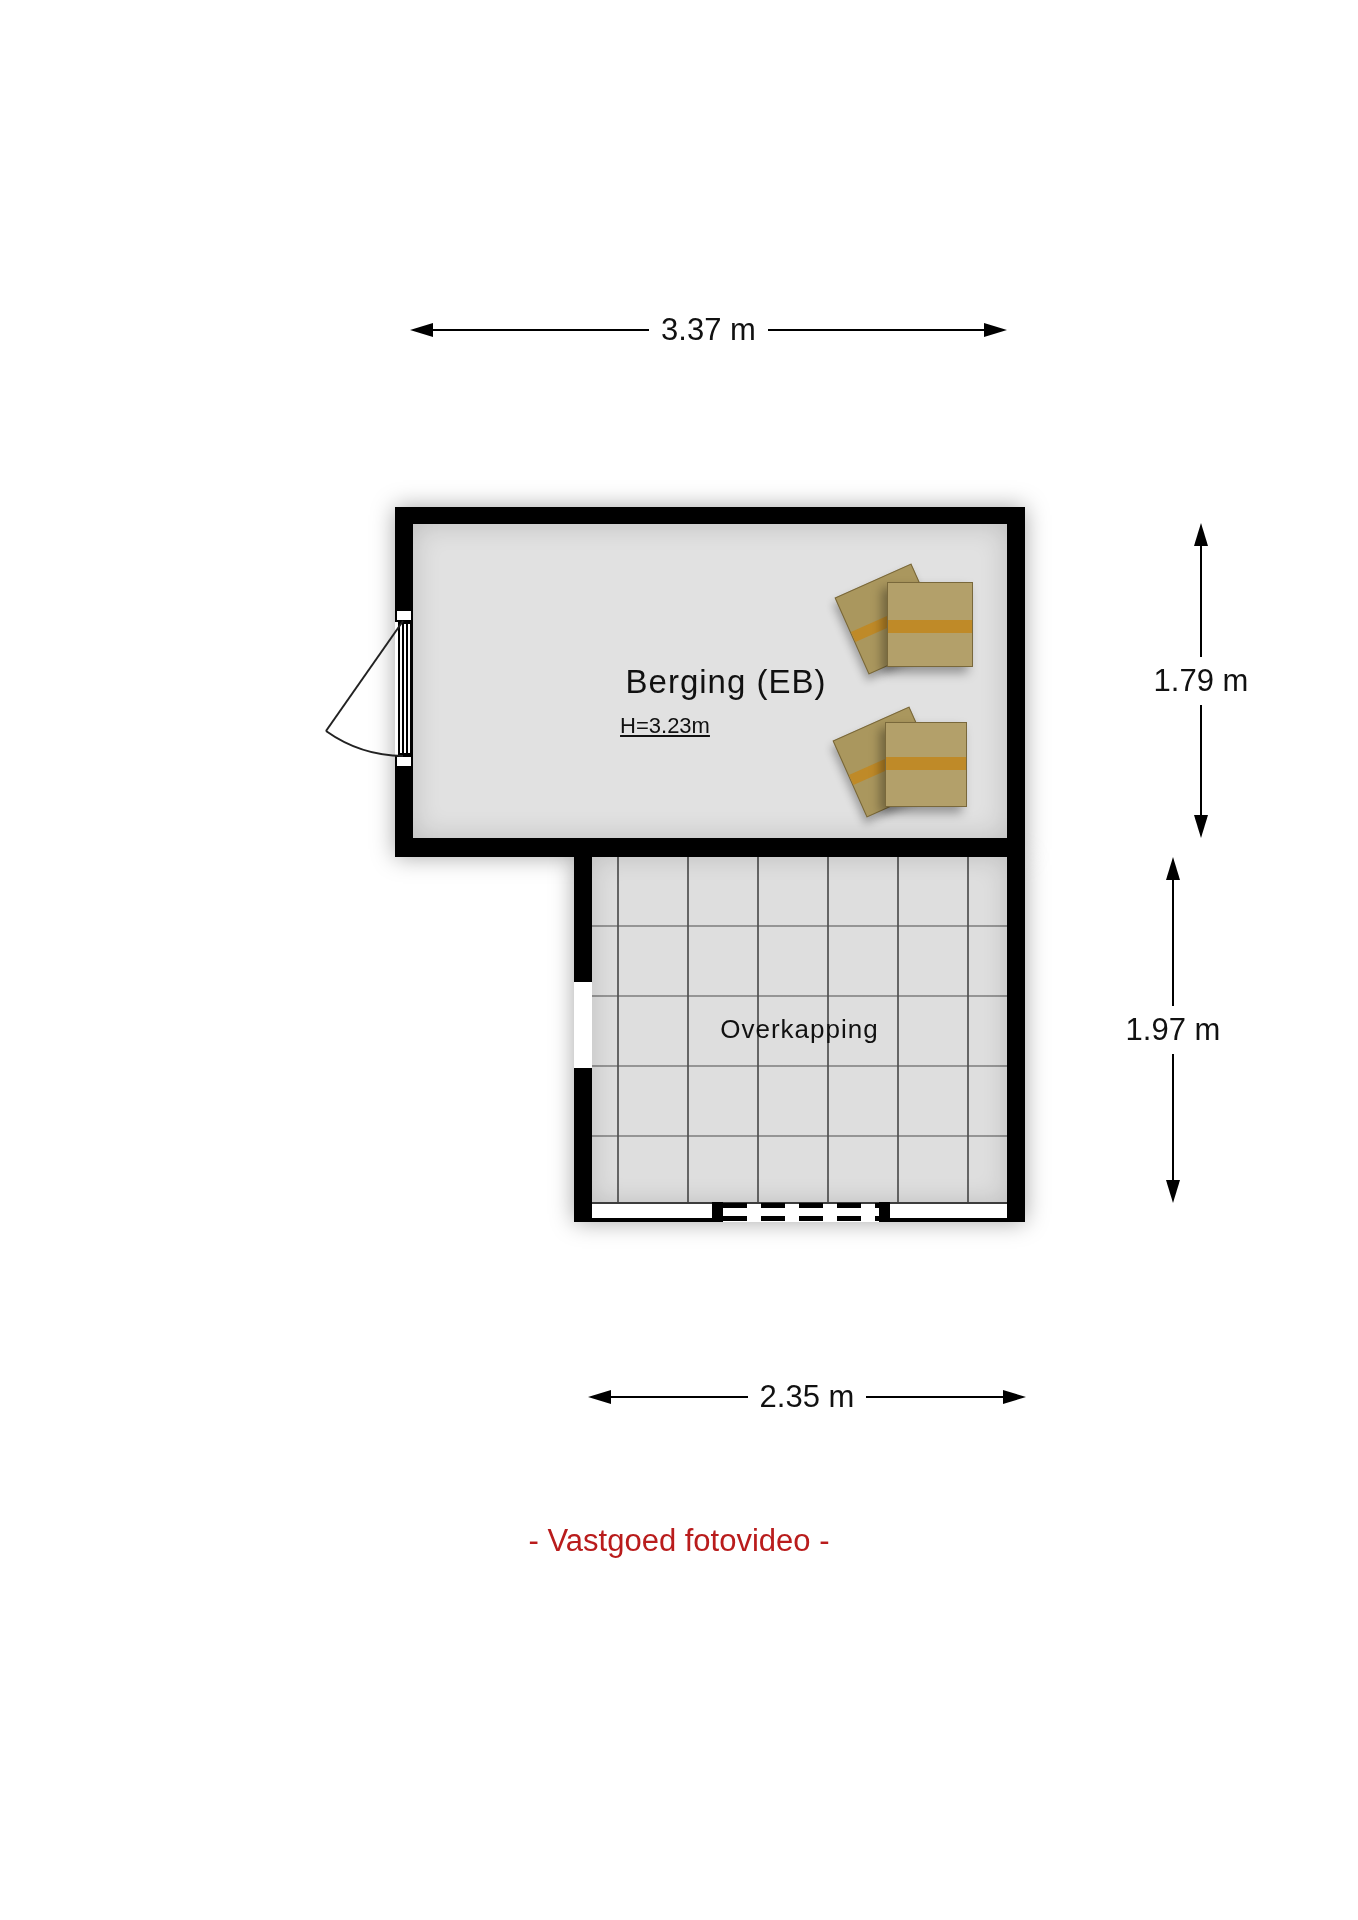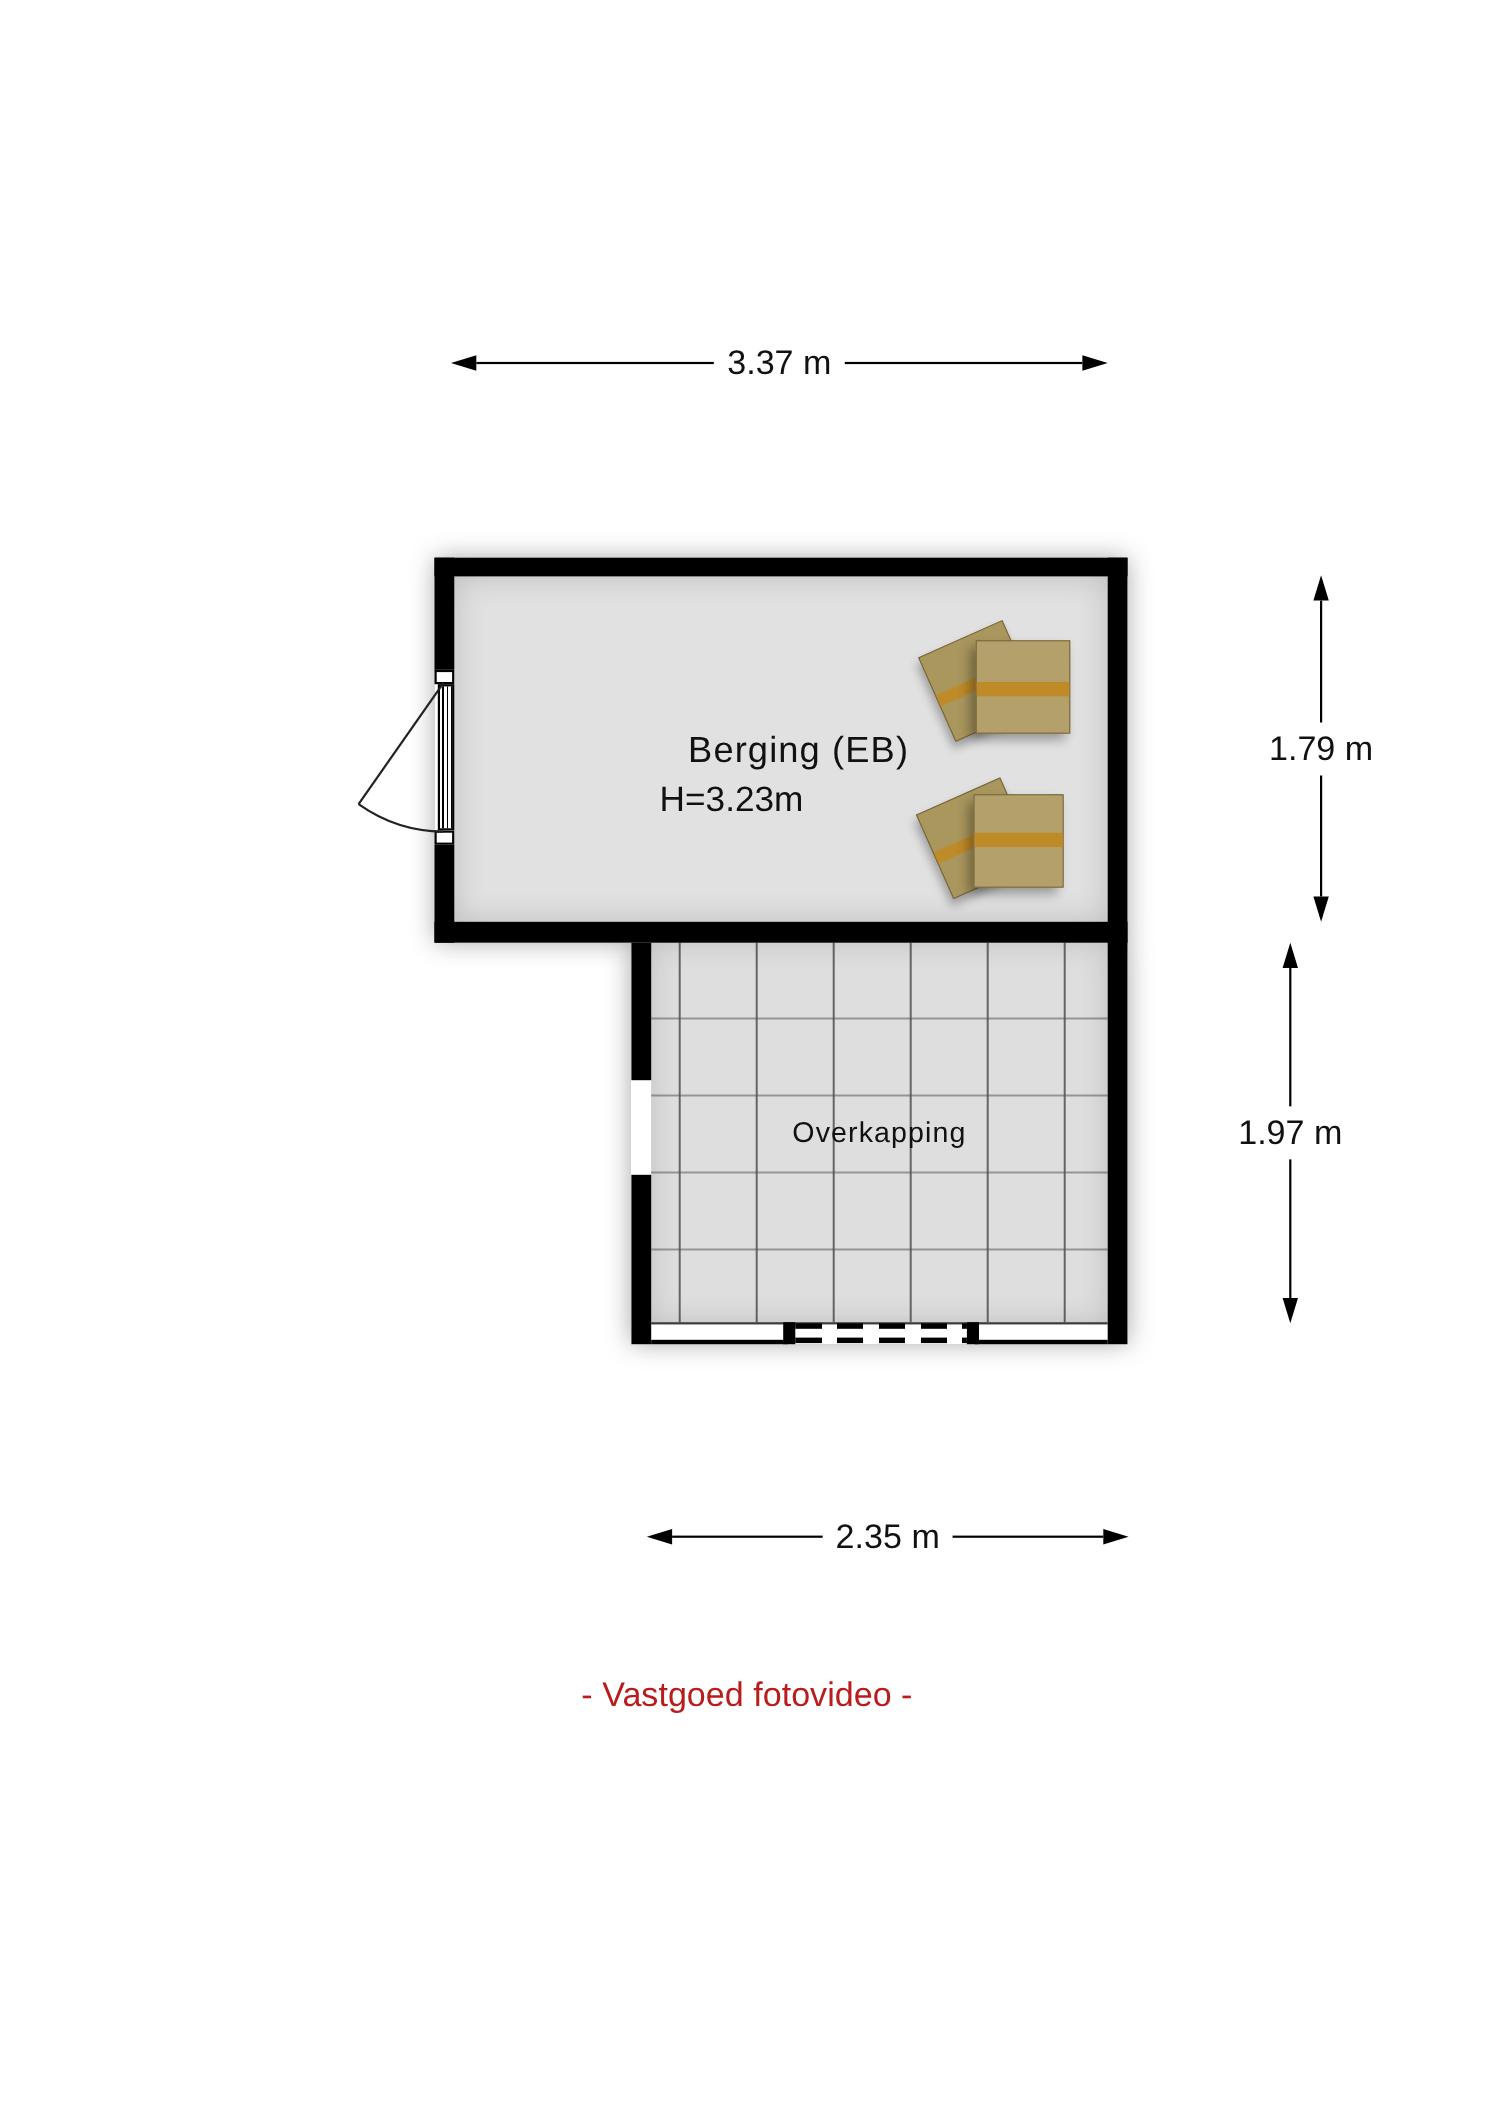--- a/index.html
+++ b/index.html
@@ -109,21 +109,21 @@
   <div>
     <div class="crate crate-back" style="left:846px; top:720px; width:84px; height:84px;">
       <div class="strap" style="top:45%; height:14%;"></div>
     </div>
     <div class="crate crate-front" style="left:885px; top:722px; width:82px; height:85px;">
       <div class="strap" style="top:41%; height:16%;"></div>
     </div>
   </div>
 
   <div class="room-label" style="left:413px; top:662px; width:594px; font-size:33px; line-height:40px; letter-spacing:1px;margin-left:16px;">Berging (EB)</div>
-  <div class="room-label" style="left:413px; top:708px; width:504px; font-size:32px; line-height:36px;">H=3.23m</div>
+  <div class="room-label" style="left:413px; top:708px; width:504px; font-size:22px; line-height:36px;text-decoration:underline;">H=3.23m</div>
   <div class="room-label" style="left:592px; top:1008px; width:415px; font-size:26px; line-height:42px; letter-spacing:1px;">Overkapping</div>
 
   <div class="edge-line" style="left:592px; top:1218px; width:124px; height:4px;"></div>
   <div class="edge-line" style="left:886px; top:1218px; width:121px; height:4px;"></div>
   <div class="edge-post" style="left:712px; top:1202px; width:11px; height:20px;"></div>
   <div class="edge-post" style="left:879px; top:1202px; width:11px; height:20px;"></div>
   <div class="edge-dashes" style="left:723px; top:1203px; width:156px;"></div>
   <div class="edge-dashes" style="left:723px; top:1216px; width:156px;"></div>
 
   <div class="abs dim-v" style="left:1140px; top:523px; width:122px; height:315px;">

